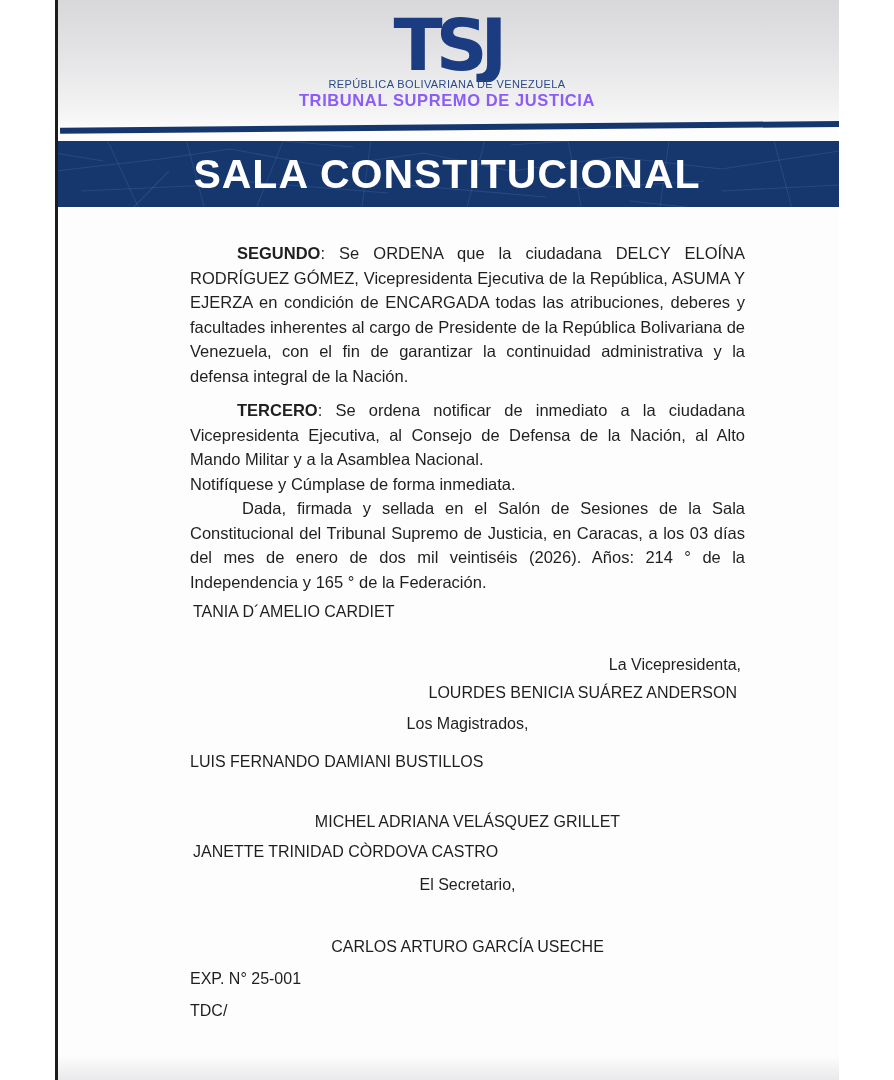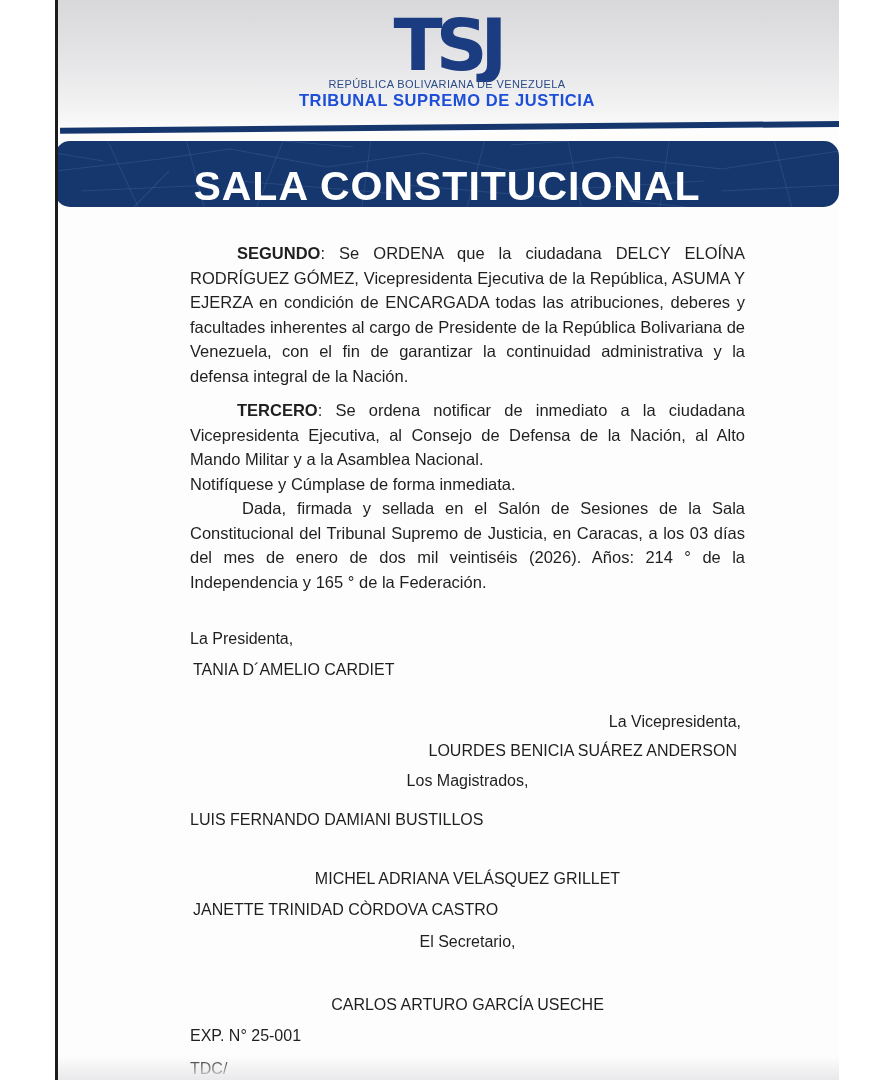--- a/index.html
+++ b/index.html
@@ -27,32 +27,32 @@
   }
   .logo-svg{display:block;}
   .hdr-line1{
     margin-top:-4px;
     font-size:11px;font-weight:500;letter-spacing:0.4px;
     color:#2a4a86;
   }
   .hdr-line2{
     margin-top:1px;
     font-size:16.5px;font-weight:bold;letter-spacing:0.6px;
-    color:#1d4ed8;
+    color:#8b5cf6;
   }
   
   .thin-strip{
     position:absolute;top:120px;left:5px;width:889px;height:5.5px;
     background:#16376d;
     transform:rotate(-0.5deg);transform-origin:100% 50%;
   }
   .banner{
     position:absolute;top:141px;left:0;right:0;height:66px;
     background:#16376d;
-    display:flex;align-items:flex-end;justify-content:center;border-radius:15px;
+    display:flex;align-items:center;justify-content:center;
   }
   .banner svg.pattern{
     position:absolute;inset:0;width:100%;height:100%;
   }
   .banner-title{
     position:relative;
     color:#ffffff;font-size:41px;font-weight:800;letter-spacing:1px;
     line-height:1;
   }
   
@@ -134,21 +134,20 @@
   <div class="doc">
 
     <p class="para"><span class="lead">SEGUNDO</span><span>: Se ORDENA que la ciudadana DELCY ELOÍNA RODRÍGUEZ GÓMEZ, Vicepresidenta Ejecutiva de la República, ASUMA Y EJERZA en condición de ENCARGADA todas las atribuciones, deberes y facultades inherentes al cargo de Presidente de la República Bolivariana de Venezuela, con el fin de garantizar la continuidad administrativa y la defensa integral de la Nación.</span></p>
 
     <p class="para"><span class="lead">TERCERO</span><span>: Se ordena notificar de inmediato a la ciudadana Vicepresidenta Ejecutiva, al Consejo de Defensa de la Nación, al Alto Mando Militar y a la Asamblea Nacional.</span></p>
 
     <p class="p-notif">Notifíquese y Cúmplase de forma inmediata.</p>
 
     <p class="p-dada">Dada, firmada y sellada en el Salón de Sesiones de la Sala Constitucional del Tribunal Supremo de Justicia, en Caracas, a los 03 días del mes de enero de dos mil veintiséis (2026). Años:  214  ° de la Independencia y  165 ° de la Federación.</p>
 
-    <div class="sig s-pres-label">La Presidenta,</div>
     <div class="sig s-pres-name">TANIA D´AMELIO CARDIET</div>
 
     <div class="sig s-vice-label">La  Vicepresidenta,</div>
     <div class="sig s-vice-name">LOURDES BENICIA SUÁREZ ANDERSON</div>
 
     <div class="sig s-magistrados">Los Magistrados,</div>
 
     <div class="sig s-m1">LUIS FERNANDO DAMIANI BUSTILLOS</div>
     <div class="sig s-m2">MICHEL ADRIANA VELÁSQUEZ GRILLET</div>
     <div class="sig s-m3">JANETTE TRINIDAD CÒRDOVA CASTRO</div>

